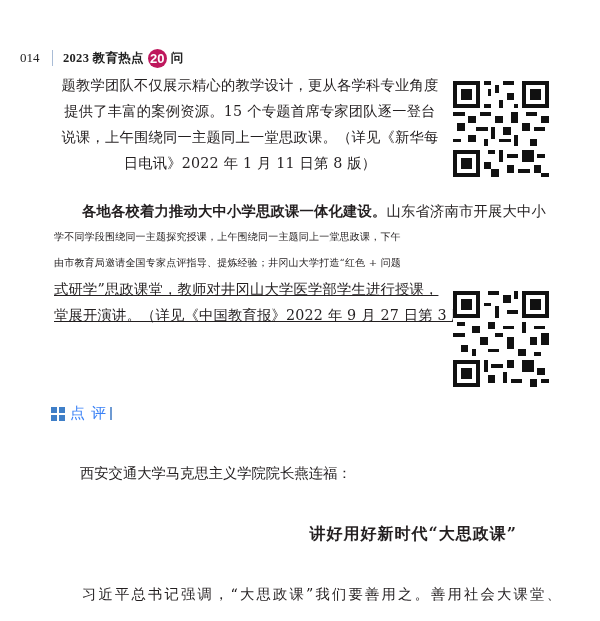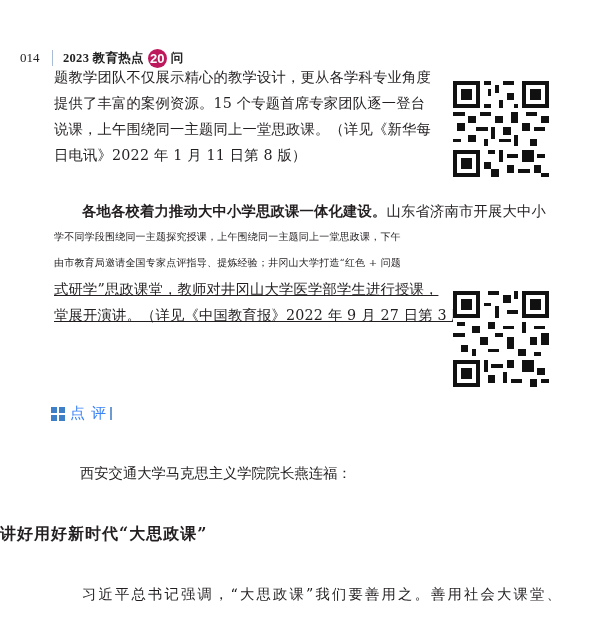--- a/index.html
+++ b/index.html
@@ -9,39 +9,39 @@
             font-size: 13px; font-family: "Liberation Serif", serif; color: #222; margin-top: 24px; }
   .page-num { width: 26px; }
   .header-divider { width: 1px; height: 16px; background: #a9bcd6; margin: 0 10px 0 6px; }
   .series { font-size: 12.5px; font-weight: bold; letter-spacing: 0.3px; }
   .badge { display: inline-flex; align-items: center; justify-content: center; width: 19px; height: 19px;
            border-radius: 50%; background: #be185d; color: #fff; font-family: "Liberation Sans", sans-serif;
            font-weight: bold; font-size: 13px; margin: 0 4px 0 4px; }
   .suffix { font-size: 12.5px; font-weight: bold; }
 
   .para { position: absolute; left: 54px; font-size: 14.3px; line-height: 26px; letter-spacing: 0.2px; }
-  .p1 { top: 64px; width: 392px; }
+  .p1 { top: 72px; width: 392px; text-align: center; }
   .p2-line1 { position: absolute; left: 54px; top: 198px; width: 500px; font-size: 14.3px; line-height: 26px; text-indent: 28px; letter-spacing: 0.2px; }
   .p2-rest { position: absolute; left: 54px; top: 224px; width: 500px; font-size: 10px; line-height: 26px; letter-spacing: 0.2px; }
   .p2-narrow { position: absolute; left: 54px; top: 276px; width: 392px; font-size: 14.3px; line-height: 26px; letter-spacing: 0.2px; text-decoration: underline; }
   .bold-lead { font-weight: bold; font-family: "DejaVu Sans", "Liberation Sans", sans-serif; }
   .line { display: block; white-space: nowrap; }
 
   .qr { position: absolute; left: 453px; width: 96px; height: 96px; background: #fff; }
   .qr1 { top: 81px; }
   .qr2 { top: 291px; }
 
   .section-head { position: absolute; left: 51px; top: 404px; display: flex; align-items: center; }
   .sq-icon { width: 14px; height: 14px; display: grid; grid-template-columns: 6px 6px; grid-template-rows: 6px 6px; gap: 2px; margin-right: 5px; }
   .sq-icon span { background: #3f7fc8; }
   .section-title { font-family: "DejaVu Sans", sans-serif; font-size: 15px; letter-spacing: 6px; color: #3b82f6; }
   .section-bar { width: 2px; height: 13px; background: #6e9ad2; margin-left: -2px; }
 
   .commenter { position: absolute; left: 80px; top: 464px; font-size: 14.3px; }
-  .article-title { position: absolute; left: 0; width: 517px; top: 524px; text-align: left;
+  .article-title { position: absolute; left: 0; width: 517px; top: 524px; text-align: right;
                    font-family: "DejaVu Serif", serif; font-weight: bold; font-size: 16px; letter-spacing: 1px; }
   .body-line { position: absolute; left: 82px; top: 585px; font-size: 14.3px; letter-spacing: 2.2px; white-space: nowrap; }
 </style>
 </head>
 <body>
 
 <div class="header">
   <span class="page-num">014</span>
   <span class="header-divider"></span>
   <span class="series">2023 教育热点</span>

